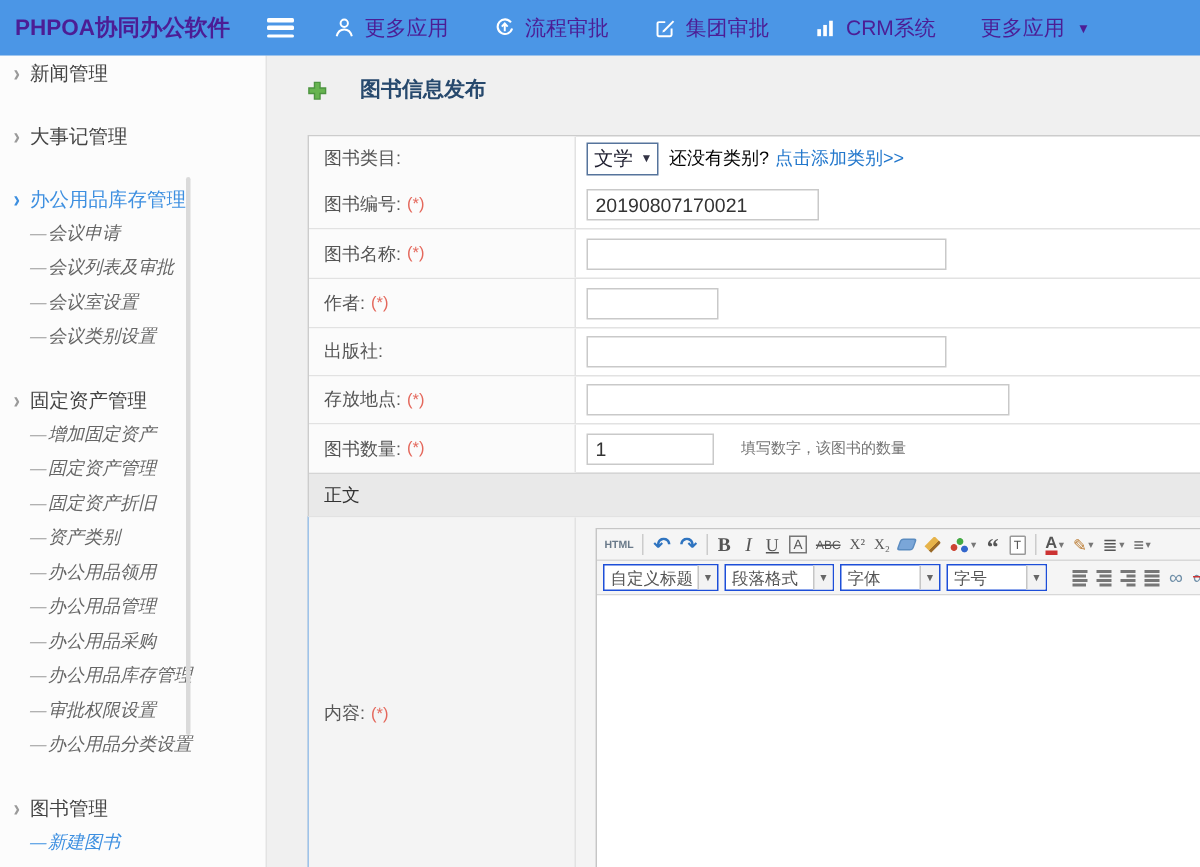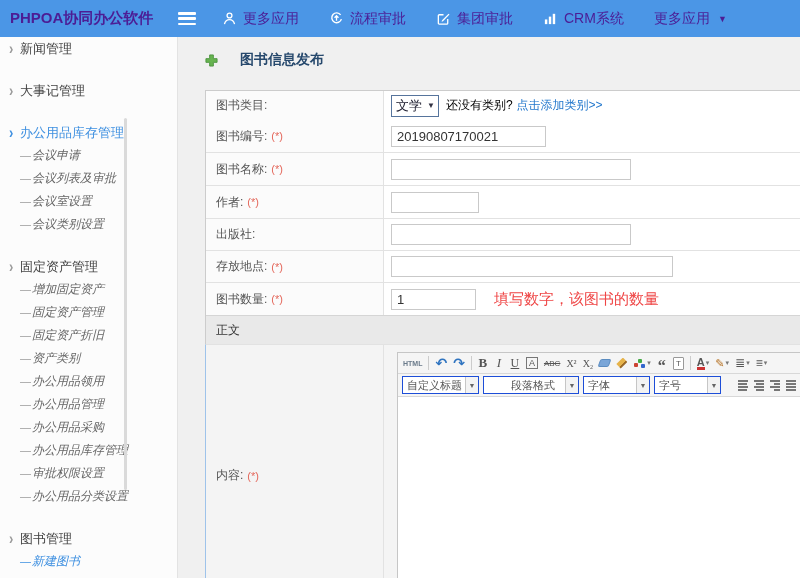--- a/index.html
+++ b/index.html
@@ -37,21 +37,21 @@
 
   
   .form-table { margin:21px 0 0 26px; width:645px; background:#fff; border:1px solid #ccc; }
   .frow { display:flex; align-items:stretch; border-top:1px solid #e2e2e2; }
   .frow:first-child { border-top:none; }
   .flabel { width:178px; min-width:178px; padding-left:10px; display:flex; align-items:center; gap:4px; background:#fbfbfb; border-right:1px solid #e2e2e2; color:#555; font-size:12px; }
   .req { color:#e4685c; font-size:11px; }
   .fvalue { flex:1; display:flex; align-items:center; padding-left:7px; color:#555; font-size:12px; }
   .h29 { height:29px; } .h32 { height:32px; } .h33 { height:33px; }
   .fvalue input { border:1px solid #c9c9c9; height:21px; font-size:13px; color:#333; padding:0 5px; font-family:"Liberation Sans","DejaVu Sans",sans-serif; background:#fff; }
-  .hint { color:#ef4444; margin-left:18px; font-size:15px; }
+  .hint { color:#737373; margin-left:18px; font-size:10px; }
   .cat-select { display:inline-flex; align-items:center; border:1px solid #56749c; background:#fff; padding:1px 3px 1px 4px; font-size:13px; color:#223; cursor:pointer; }
   .cat-select .arr { font-size:8px; color:#334; margin-left:5px; }
   .cat-hint { margin-left:7px; color:#000000; }
   .cat-link { color:#2277cc; margin-left:4px; text-decoration:none; cursor:pointer; }
   .section-row { height:29px; background:#e9e9e9; display:flex; align-items:center; padding-left:10px; color:#333; font-size:12px; border-top:1px solid #d5d5d5; }
   .content-row { height:262px; border-left:1px solid #9ec3ea; margin-left:-1px; }
   .content-row .flabel { background:#f4f4f4; }
   .content-row .fvalue { background:#f4f4f4; align-items:flex-start; }
 
   
@@ -333,21 +333,21 @@
                   <span class="tb-list">≡</span>
                   <span class="tb-caret">▾</span>
                 </span>
               </div>
             <div class="ed-toolbar ed-row2" id="ed-row2">
                 <span class="ed-select">
                   <span class="txt" style="width: 62px;">自定义标题</span>
                   <span class="arrbox">▼</span>
                 </span>
                 <span class="ed-select">
-                  <span class="txt" style="width: 58px; margin-left: 23px;">段落格式</span>
+                  <span class="txt" style="width: 58px;">段落格式</span>
                   <span class="arrbox">▼</span>
                 </span>
                 <span class="ed-select">
                   <span class="txt" style="width: 52px;">字体</span>
                   <span class="arrbox">▼</span>
                 </span>
                 <span class="ed-select">
                   <span class="txt" style="width: 52px;">字号</span>
                   <span class="arrbox">▼</span>
                 </span>

